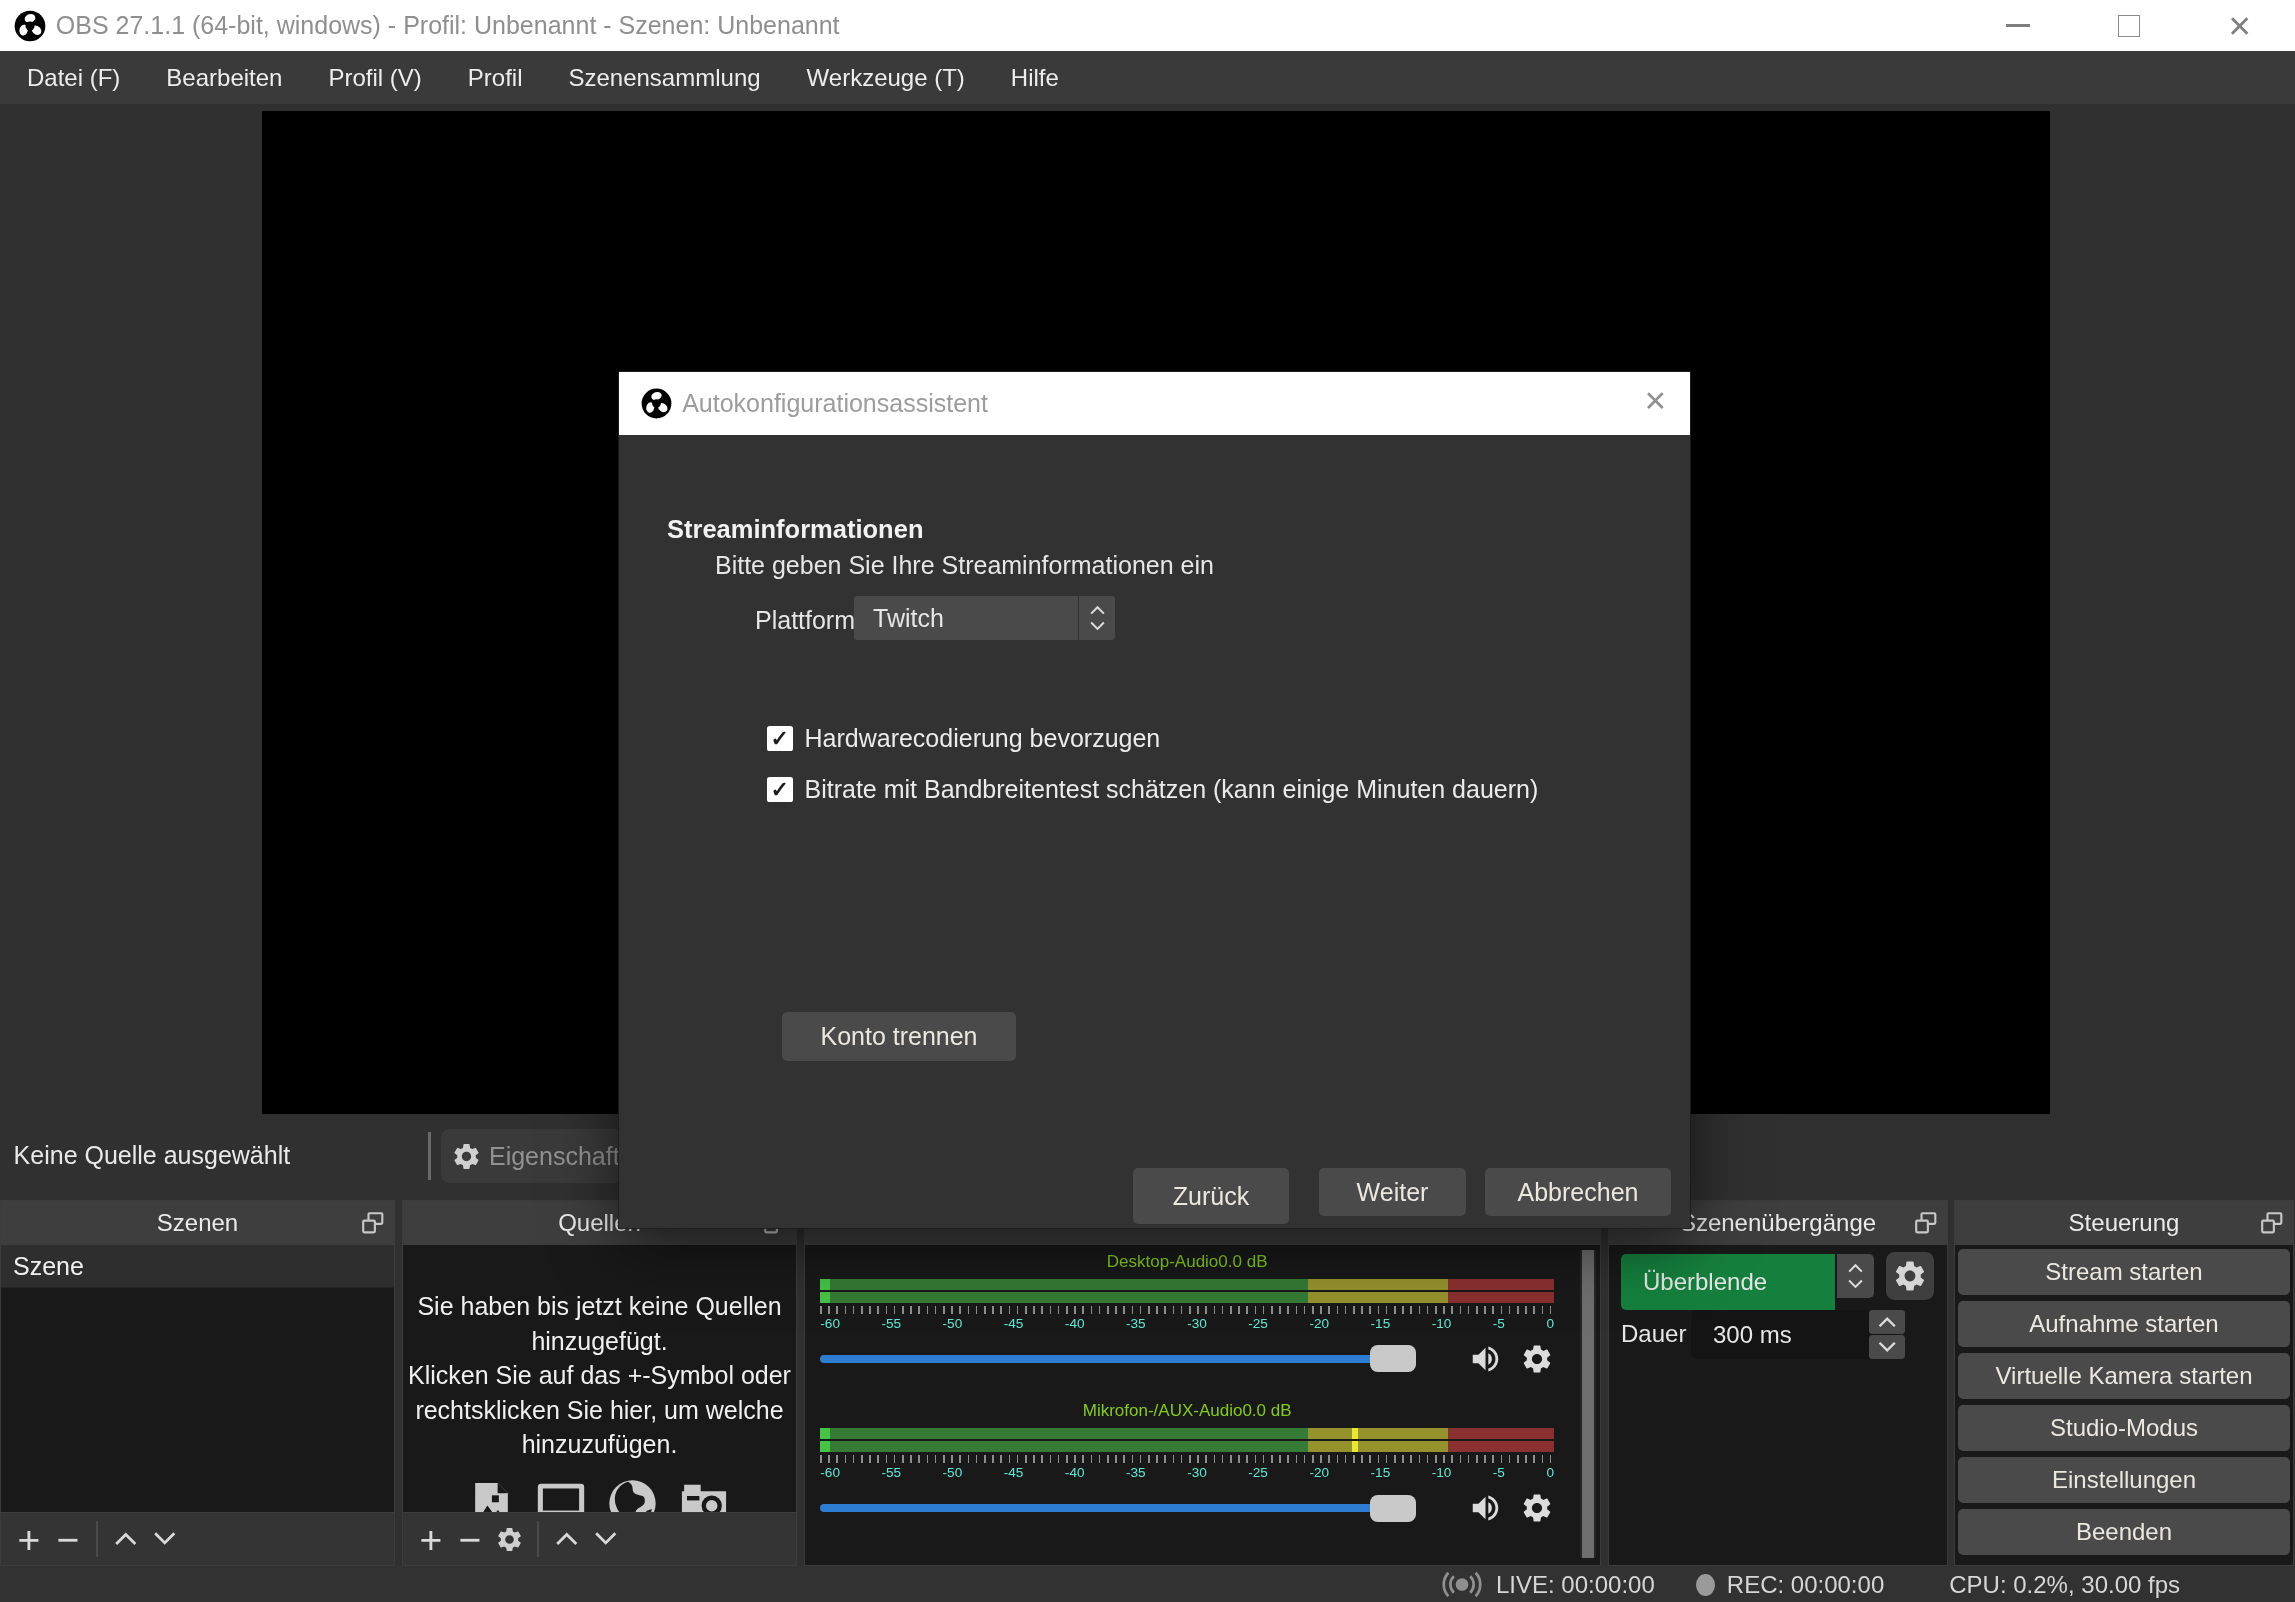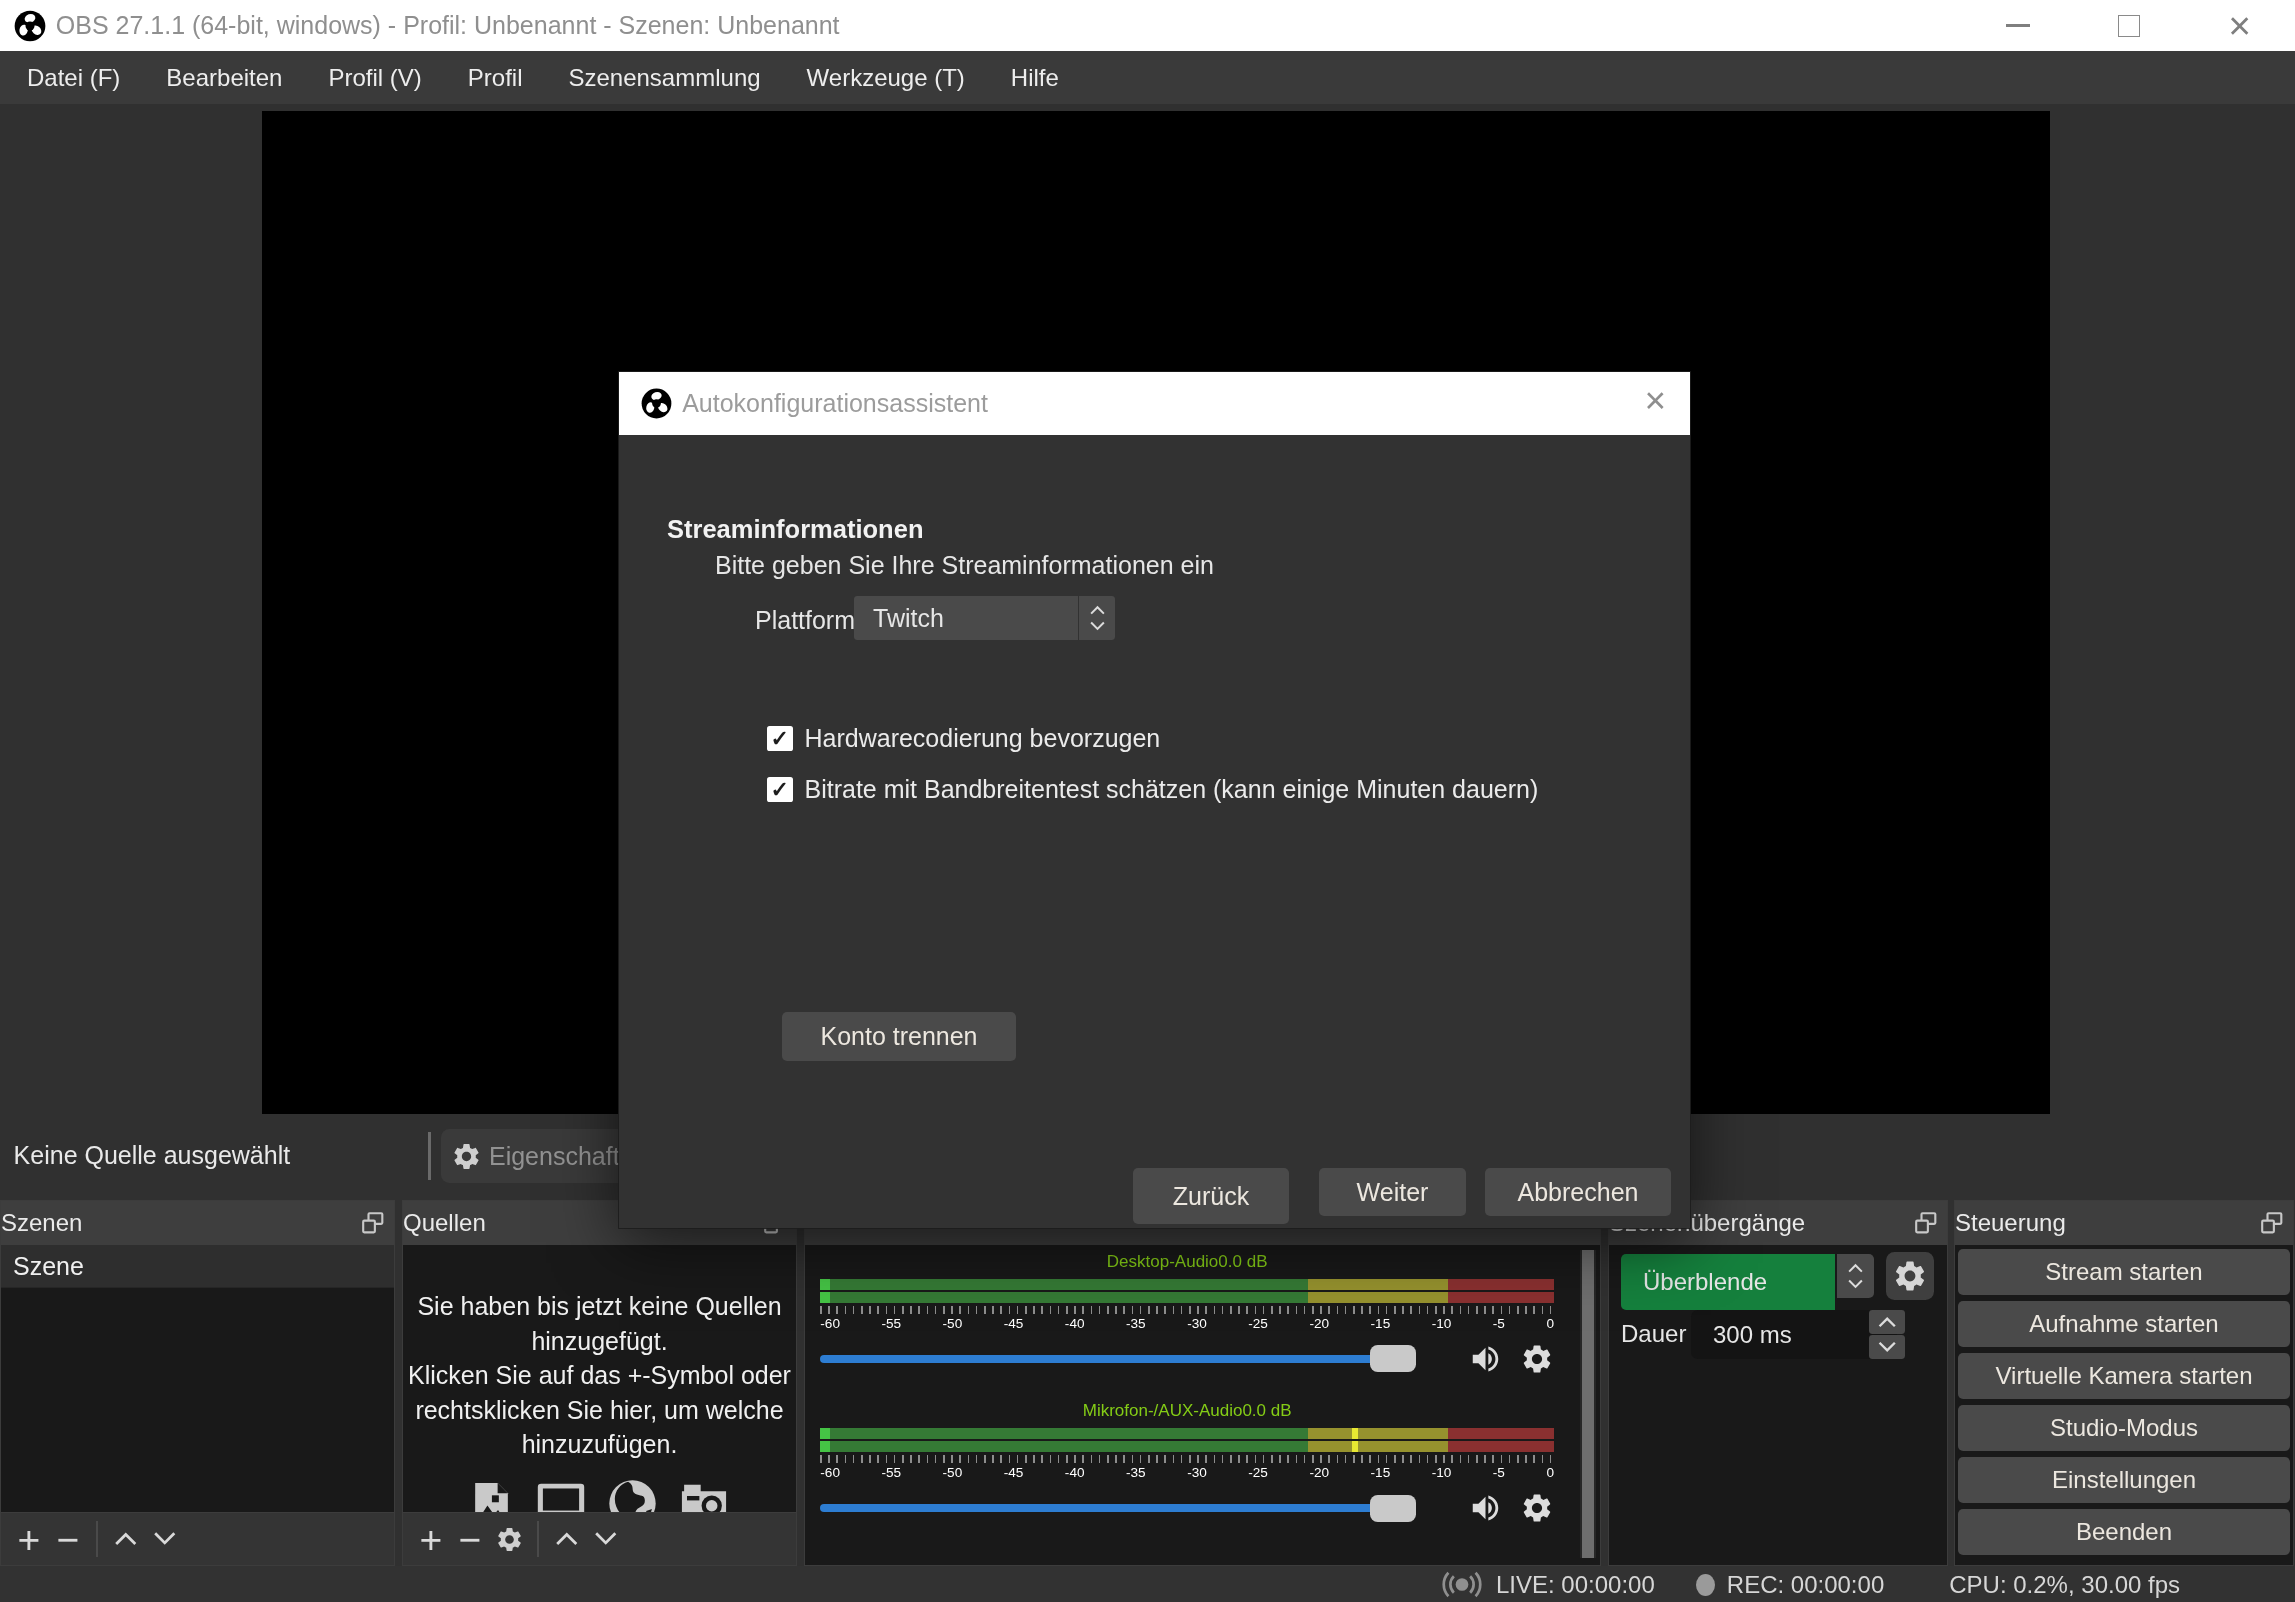--- a/index.html
+++ b/index.html
@@ -31,21 +31,21 @@
 
   
   .no-source { position:absolute; left:13.6px; top:1141px; font-size:25px; color:#e9e9e9; }
   .src-sep { position:absolute; left:428px; top:1132px; width:2.6px; height:48px; background:#6a6a6a; }
   .props-btn { position:absolute; left:441px; top:1129px; width:214px; height:54px; background:#3a3a3a;
                border-radius:8.5px; display:flex; align-items:center; padding-left:10.2px; overflow:hidden; }
   .props-btn .lbl { margin-left:6.8px; font-size:25px; color:#929292; white-space:nowrap; }
 
   
   .panel { position:absolute; top:1200px; height:366px; background:#191919; border:0.9px solid #3c3c3c; }
-  .panel-header { height:44px; background:#3e3e3e; display:flex; align-items:center; justify-content:flex-start;
+  .panel-header { height:44px; background:#3e3e3e; display:flex; align-items:center; justify-content:center;
                   font-size:24px; color:#eaeaea; position:relative; }
   .popout { position:absolute; right:8.5px; top:9.4px; width:25.5px; height:25.5px; }
   .panel-toolbar { position:absolute; left:0; bottom:0; width:100%; height:53px; background:#343434;
                    border-top:0.9px solid #3c3c3c; display:flex; align-items:center; padding:0 8.5px; }
   .tb-btn { width:39px; height:39px; display:flex; align-items:center; justify-content:center;
             color:#d9d9d9; font-size:39px; font-weight:300; line-height:1; }
   .tb-sep { width:1.7px; height:36px; background:#4a4a4a; margin:0 8.5px; }
 
   
   .p-scenes { left:0; width:395px; }
@@ -63,21 +63,21 @@
   .mix-body { position:absolute; left:0; top:44px; right:0; bottom:0; }
   .mix-ch { position:absolute; left:15.3px; right:46px; }
   .ch-head { display:flex; justify-content:center; font-size:17px; color:#84cc16; }
   .meter { position:relative; height:11px; margin-top:6.8px;
            background:linear-gradient(to right,#357a35 0 66.5%,#96922e 66.5% 85.5%,#8a3030 85.5% 100%); }
   .meter + .meter { margin-top:2.6px; }
   .meter-live { position:absolute; left:0; top:0; width:10.2px; height:100%; background:#45c445; }
   .meter-peak { position:absolute; left:72.5%; top:0; width:6px; height:100%; background:#e8e832; }
   .ticks { height:8.5px; margin-top:2.6px;
            background:repeating-linear-gradient(to right,#8d8d8d 0 1.7px,transparent 1.7px 8.2px); }
-  .tick-labels { display:flex; justify-content:space-between; font-size:13.6px; color:#ffffff; margin-top:1.7px; }
+  .tick-labels { display:flex; justify-content:space-between; font-size:13.6px; color:#5eead4; margin-top:1.7px; }
   .vol-row { display:flex; align-items:center; gap:15.3px; margin-top:13.6px; height:29px; }
   .slider { position:relative; flex:1; height:29px; }
   .slider-fill { position:absolute; left:0; top:10.2px; width:91%; height:8.5px; background:#2d7dd2; border-radius:4.3px; }
   .slider-handle { position:absolute; left:calc(91% - 24px); top:0.9px; width:46px; height:27px;
                    background:#c9c9c9; border-radius:7.7px; }
   .mix-scroll { position:absolute; right:4.3px; top:49px; bottom:6.8px; width:15.3px; background:#272727; }
   .mix-thumb { position:absolute; left:1.7px; right:1.7px; top:0; height:100%; background:#6e6e6e; }
 
   
   .p-trans { left:1608px; width:340px; }

